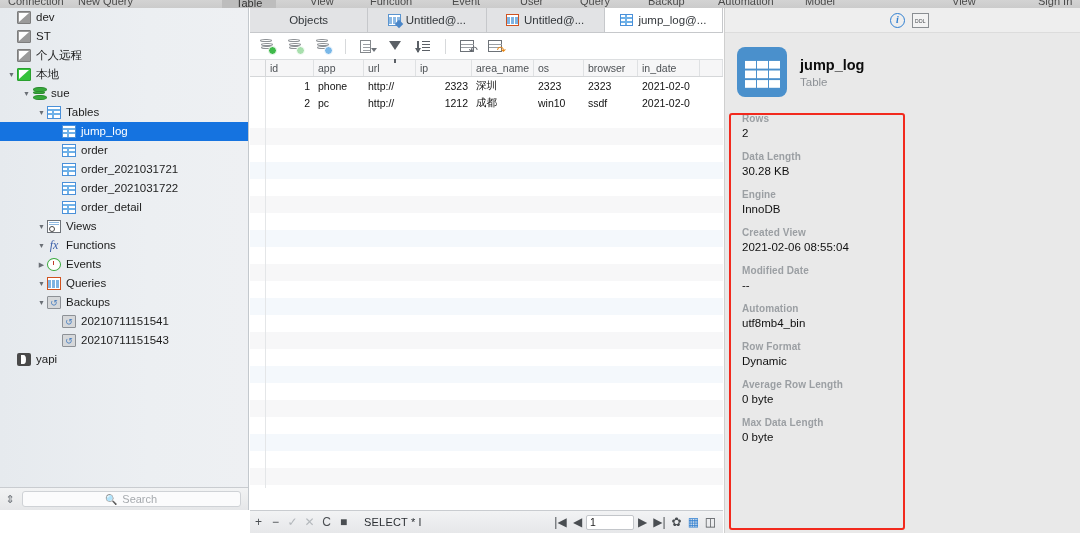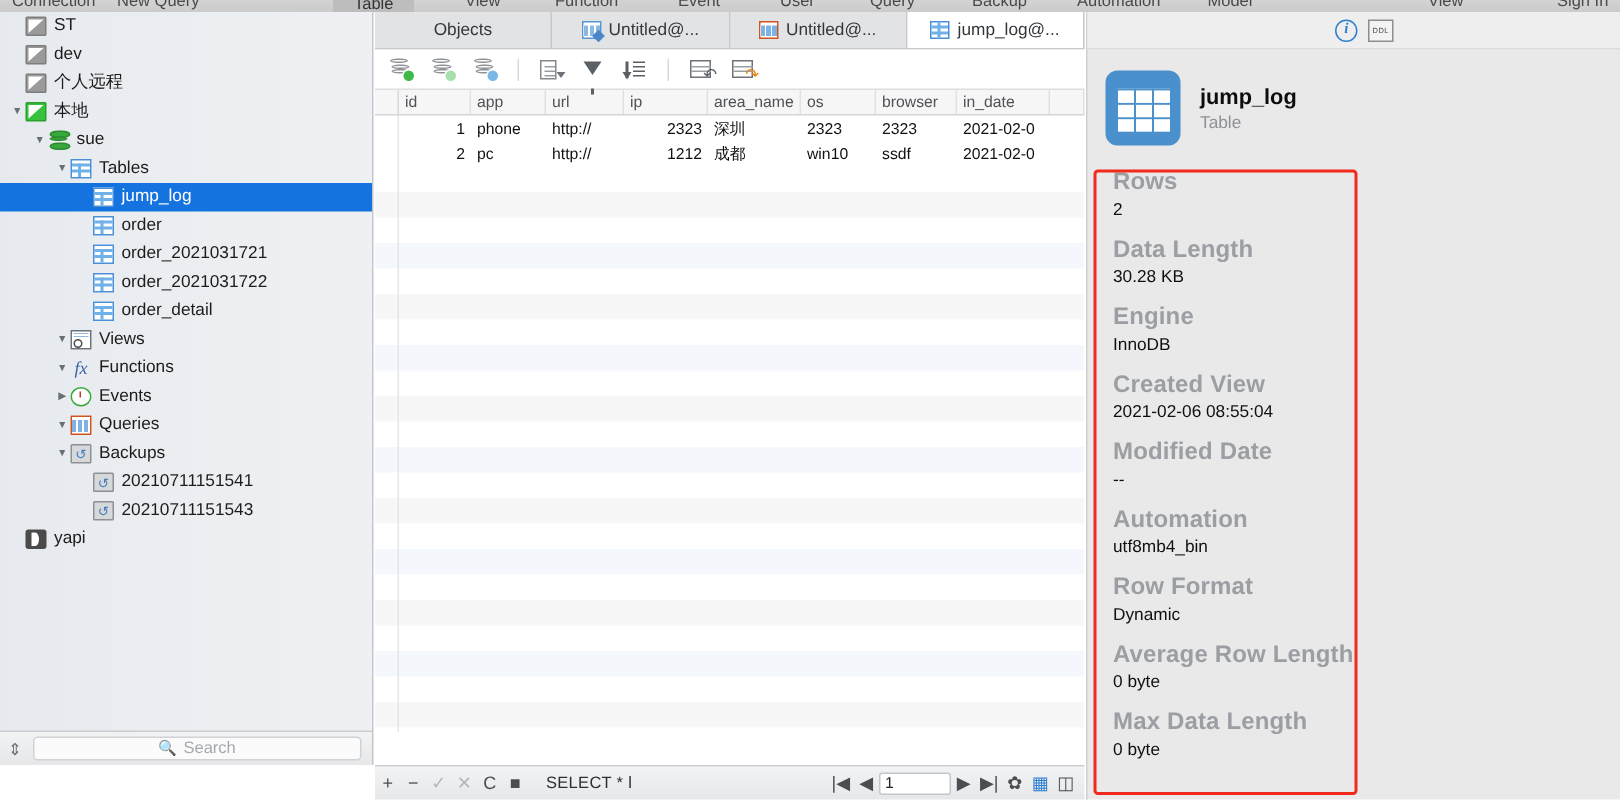--- a/index.html
+++ b/index.html
@@ -241,21 +241,21 @@
       linear-gradient(90deg,#4a90cc 0 1.5px, transparent 1.5px) 0 0/12px 100%;
   }
   .bigtbl::after {
     content:""; position:absolute; left:7px; top:7px; width:36px; height:5px; background:#4a90cc;
   }
   .infotitle { font-size:14.5px; font-weight:bold; color:#0d0d0d; }
   .infosub { font-size:11.5px; color:#8d9196; margin-top:3px; }
 
   .props { position:absolute; left:5px; top:105px; width:346px; }
   .prop { margin-bottom:12px; padding-left:12px; }
-  .prop-k { font-size:16px; color:#9b9fa3; font-weight:bold; letter-spacing:0.1px; }
+  .prop-k { font-size:10px; color:#9b9fa3; font-weight:bold; letter-spacing:0.1px; }
   .prop-v { font-size:11.5px; color:#101010; margin-top:3px; }
 
   .redbox {
     position:absolute; left:729px; top:113px; width:176px; height:417px;
     border:2.5px solid #f2291d; border-radius:3px; pointer-events:none;
   }
 </style>
 </head>
 <body>
 
@@ -274,27 +274,27 @@
     <div class="mi" style="left: 952px;">View</div>
     <div class="mi" style="left: 1038px;">Sign In</div>
   </div>
 
 <div class="sidebar">
   <div id="tree">
       <div class="tree-row">
         <span style="width: 6px; min-width: 6px;"></span>
         <span class="tw"></span>
         <span class="ico ic-conn"></span>
+        <span class="lbl">dev</span>
+      </div>
+      <div class="tree-row">
+        <span style="width: 6px; min-width: 6px;"></span>
+        <span class="tw"></span>
+        <span class="ico ic-conn"></span>
         <span class="lbl">ST</span>
-      </div>
-      <div class="tree-row">
-        <span style="width: 6px; min-width: 6px;"></span>
-        <span class="tw"></span>
-        <span class="ico ic-conn"></span>
-        <span class="lbl">dev</span>
       </div>
       <div class="tree-row">
         <span style="width: 6px; min-width: 6px;"></span>
         <span class="tw"></span>
         <span class="ico ic-conn"></span>
         <span class="lbl">个人远程</span>
       </div>
       <div class="tree-row">
         <span style="width: 6px; min-width: 6px;"></span>
         <span class="tw">▼</span>

